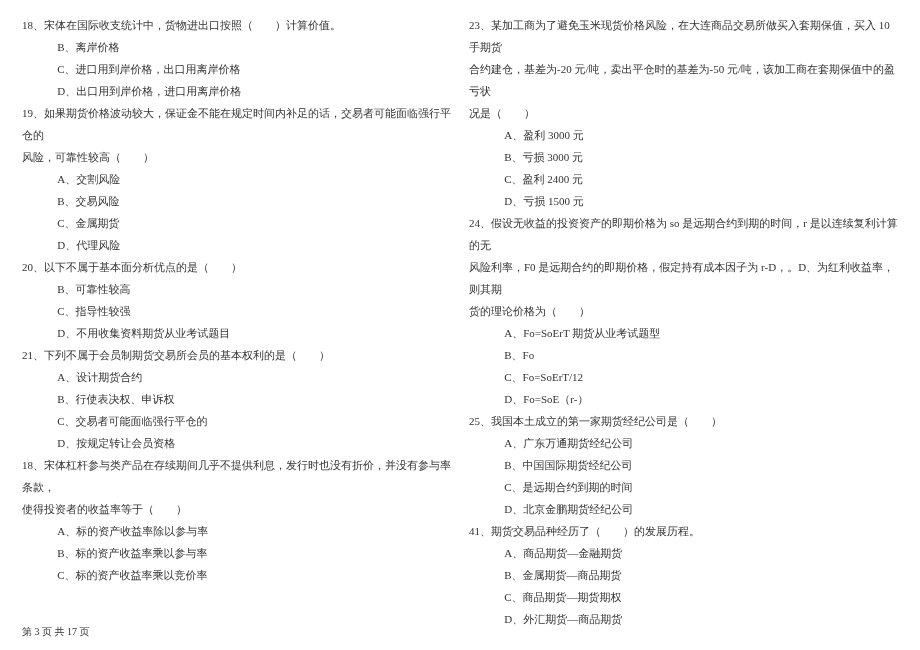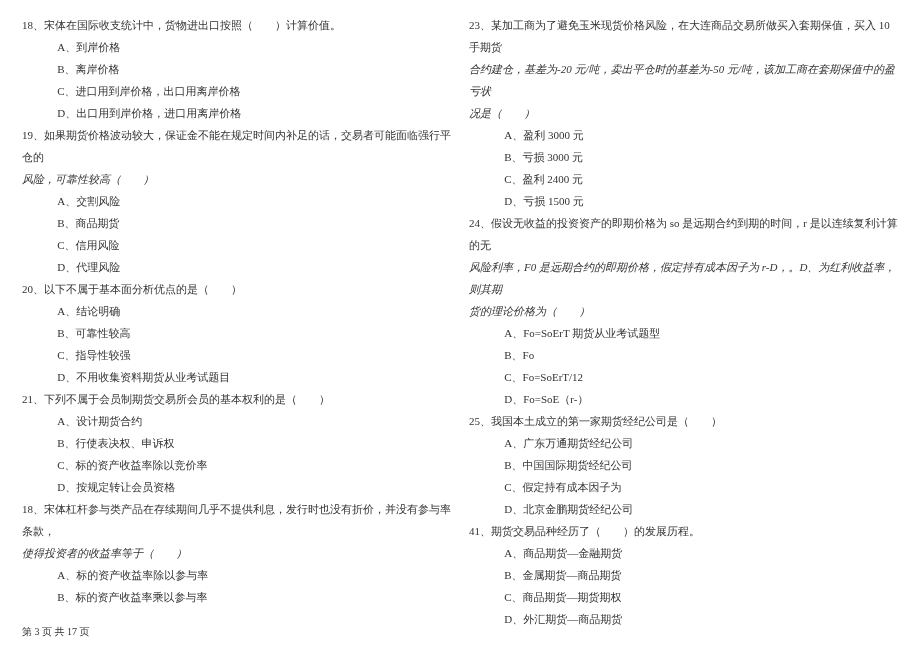--- a/index.html
+++ b/index.html
@@ -28,80 +28,78 @@
     }
     .stem {
     }
     .opts {
       padding-left: 3.2em;
     }
     .opt {
     }
     .sub {
       padding-left: 0;
-      font-style: italic;
     }
     .footer {
       font-size: 10px;
       margin-top: 18px;
     }
   </style>
 </head>
 <body>
 
 <div class="page">
   <div class="col">
 
     <div class="q">
       <div class="stem">18、宋体在国际收支统计中，货物进出口按照（　　）计算价值。</div>
       <div class="opts">
-        <div class="opt">A、到岸价格</div>
         <div class="opt">B、离岸价格</div>
         <div class="opt">C、进口用到岸价格，出口用离岸价格</div>
         <div class="opt">D、出口用到岸价格，进口用离岸价格</div>
       </div>
     </div>
 
     <div class="q">
       <div class="stem">19、如果期货价格波动较大，保证金不能在规定时间内补足的话，交易者可能面临强行平仓的</div>
       <div class="sub">风险，可靠性较高（　　）</div>
       <div class="opts">
         <div class="opt">A、交割风险</div>
-        <div class="opt">B、商品期货</div>
-        <div class="opt">C、信用风险</div>
+        <div class="opt">B、交易风险</div>
+        <div class="opt">C、金属期货</div>
         <div class="opt">D、代理风险</div>
       </div>
     </div>
 
     <div class="q">
       <div class="stem">20、以下不属于基本面分析优点的是（　　）</div>
       <div class="opts">
-        <div class="opt">A、结论明确</div>
         <div class="opt">B、可靠性较高</div>
         <div class="opt">C、指导性较强</div>
         <div class="opt">D、不用收集资料期货从业考试题目</div>
       </div>
     </div>
 
     <div class="q">
       <div class="stem">21、下列不属于会员制期货交易所会员的基本权利的是（　　）</div>
       <div class="opts">
         <div class="opt">A、设计期货合约</div>
         <div class="opt">B、行使表决权、申诉权</div>
-        <div class="opt">C、标的资产收益率除以竞价率</div>
+        <div class="opt">C、交易者可能面临强行平仓的</div>
         <div class="opt">D、按规定转让会员资格</div>
       </div>
     </div>
 
     <div class="q">
       <div class="stem">18、宋体杠杆参与类产品在存续期间几乎不提供利息，发行时也没有折价，并没有参与率条款，</div>
       <div class="sub">使得投资者的收益率等于（　　）</div>
       <div class="opts">
         <div class="opt">A、标的资产收益率除以参与率</div>
         <div class="opt">B、标的资产收益率乘以参与率</div>
+        <div class="opt">C、标的资产收益率乘以竞价率</div>
       </div>
     </div>
 
   </div>
 
   <div class="col">
 
 
     <div class="q">
       <div class="stem">23、某加工商为了避免玉米现货价格风险，在大连商品交易所做买入套期保值，买入 10 手期货</div>
@@ -125,21 +123,21 @@
         <div class="opt">C、Fo=SoErT/12</div>
         <div class="opt">D、Fo=SoE（r-）</div>
       </div>
     </div>
 
     <div class="q">
       <div class="stem">25、我国本土成立的第一家期货经纪公司是（　　）</div>
       <div class="opts">
         <div class="opt">A、广东万通期货经纪公司</div>
         <div class="opt">B、中国国际期货经纪公司</div>
-        <div class="opt">C、假定持有成本因子为</div>
+        <div class="opt">C、是远期合约到期的时间</div>
         <div class="opt">D、北京金鹏期货经纪公司</div>
       </div>
     </div>
 
     <div class="q">
       <div class="stem">41、期货交易品种经历了（　　）的发展历程。</div>
       <div class="opts">
         <div class="opt">A、商品期货—金融期货</div>
         <div class="opt">B、金属期货—商品期货</div>
         <div class="opt">C、商品期货—期货期权</div>

